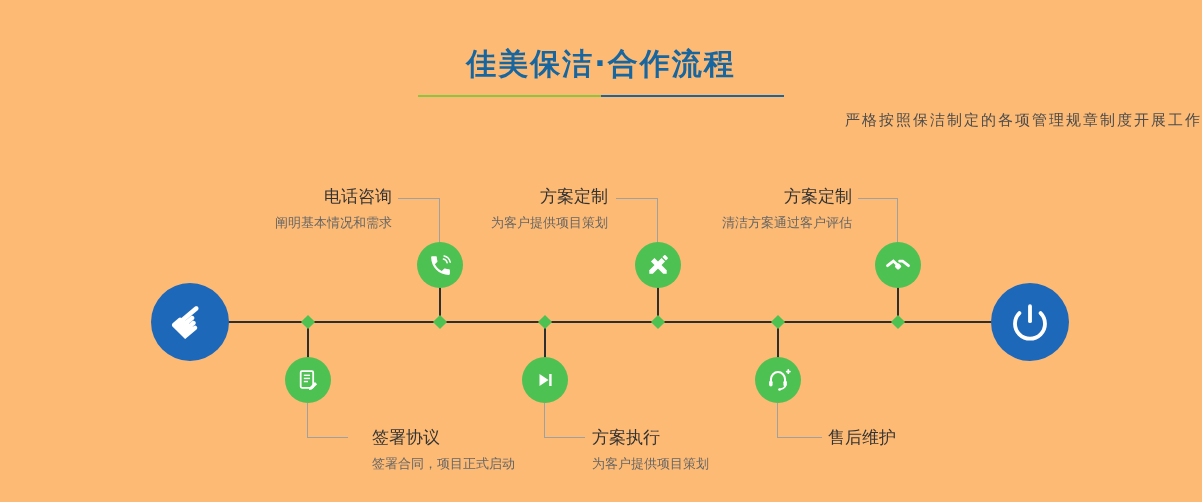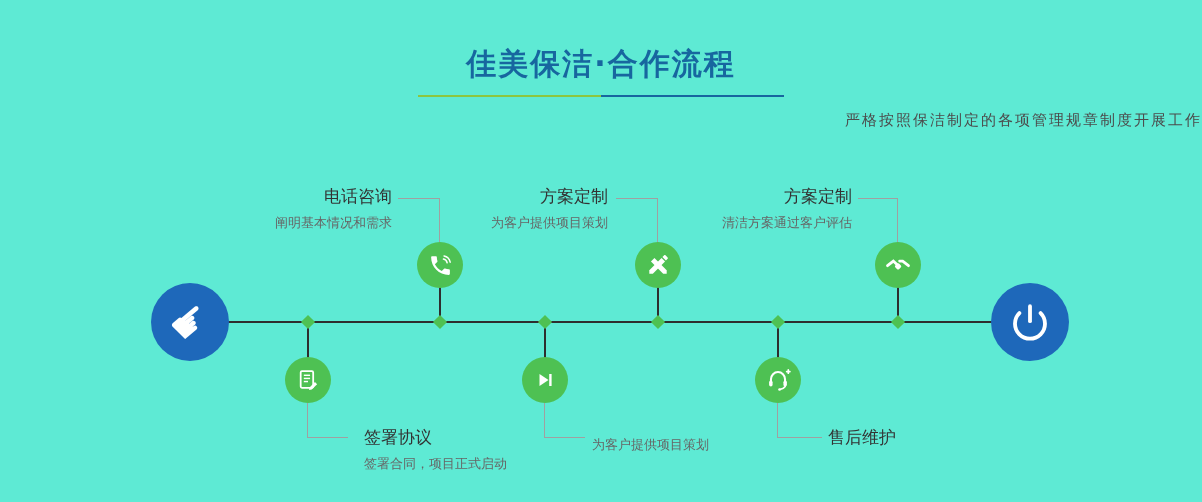--- a/index.html
+++ b/index.html
@@ -1,17 +1,17 @@
 <!DOCTYPE html>
 <html style="--title-blue: #17669f; --accent-green: #8cc63f; --green: #4ec153; --blue: #1e68ba; --line: #2e2e2e;"><head>
 <meta charset="utf-8">
 <style>
   html,body{margin:0;padding:0;background:#fff;}
   body{font-family:"DejaVu Sans","Liberation Sans",sans-serif;}
-  .canvas{position:relative;width:1202px;height:502px;background:#5eead4;overflow:hidden;}
+  .canvas{position:relative;width:1202px;height:502px;background:#fdba74;overflow:hidden;}
 
   .page-title{position:absolute;left:0;top:44px;width:100%;text-align:center;
     font-size:30px;font-weight:bold;color:var(--title-blue,#17669f);letter-spacing:2px;}
   .title-underline{position:absolute;left:418px;top:95px;width:366px;height:2px;display:flex;}
   .title-underline .seg-green{flex:1;background:var(--accent-green,#8cc63f);}
   .title-underline .seg-blue{flex:1;background:var(--title-blue,#17669f);}
   .page-subtitle{position:absolute;left:0;top:111px;width:100%;text-align:right;
     font-size:15px;color:#4c4c4c;letter-spacing:2px;}
 
   .main-line{position:absolute;left:227px;top:321px;width:766px;height:2px;background:var(--line,#2e2e2e);}
@@ -149,24 +149,25 @@
   </div>
   <div class="step-label align-right" style="right:594px;top:187px">
     <div class="t">方案定制</div>
     <div class="d">为客户提供项目策划</div>
   </div>
   <div class="step-label align-right" style="right:350px;top:187px">
     <div class="t">方案定制</div>
     <div class="d">清洁方案通过客户评估</div>
   </div>
 
-  <div class="step-label" style="left:364px;top:428px">
+  <div class="step-label" style="left:372px;top:428px">
     <div class="t">签署协议</div>
     <div class="d">签署合同，项目正式启动</div>
   </div>
   <div class="step-label" style="left:592px;top:428px">
+    <div class="t">方案执行</div>
     <div class="d">为客户提供项目策划</div>
   </div>
   <div class="step-label" style="left:828px;top:428px">
     <div class="t">售后维护</div>
   </div>
 
 </div>
 
 </body></html>

